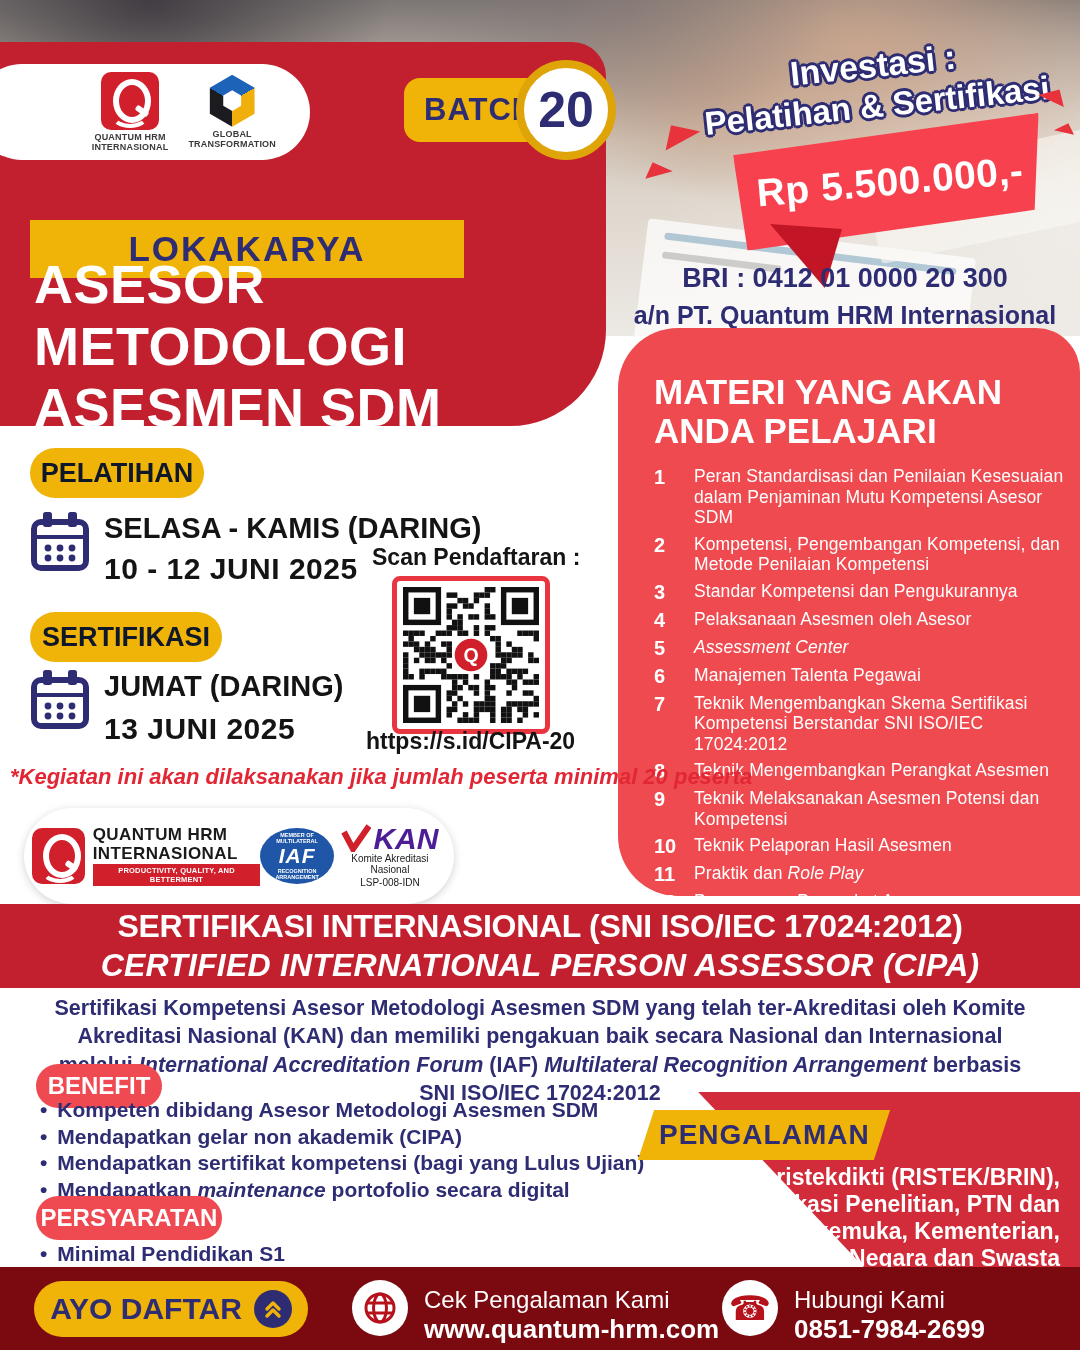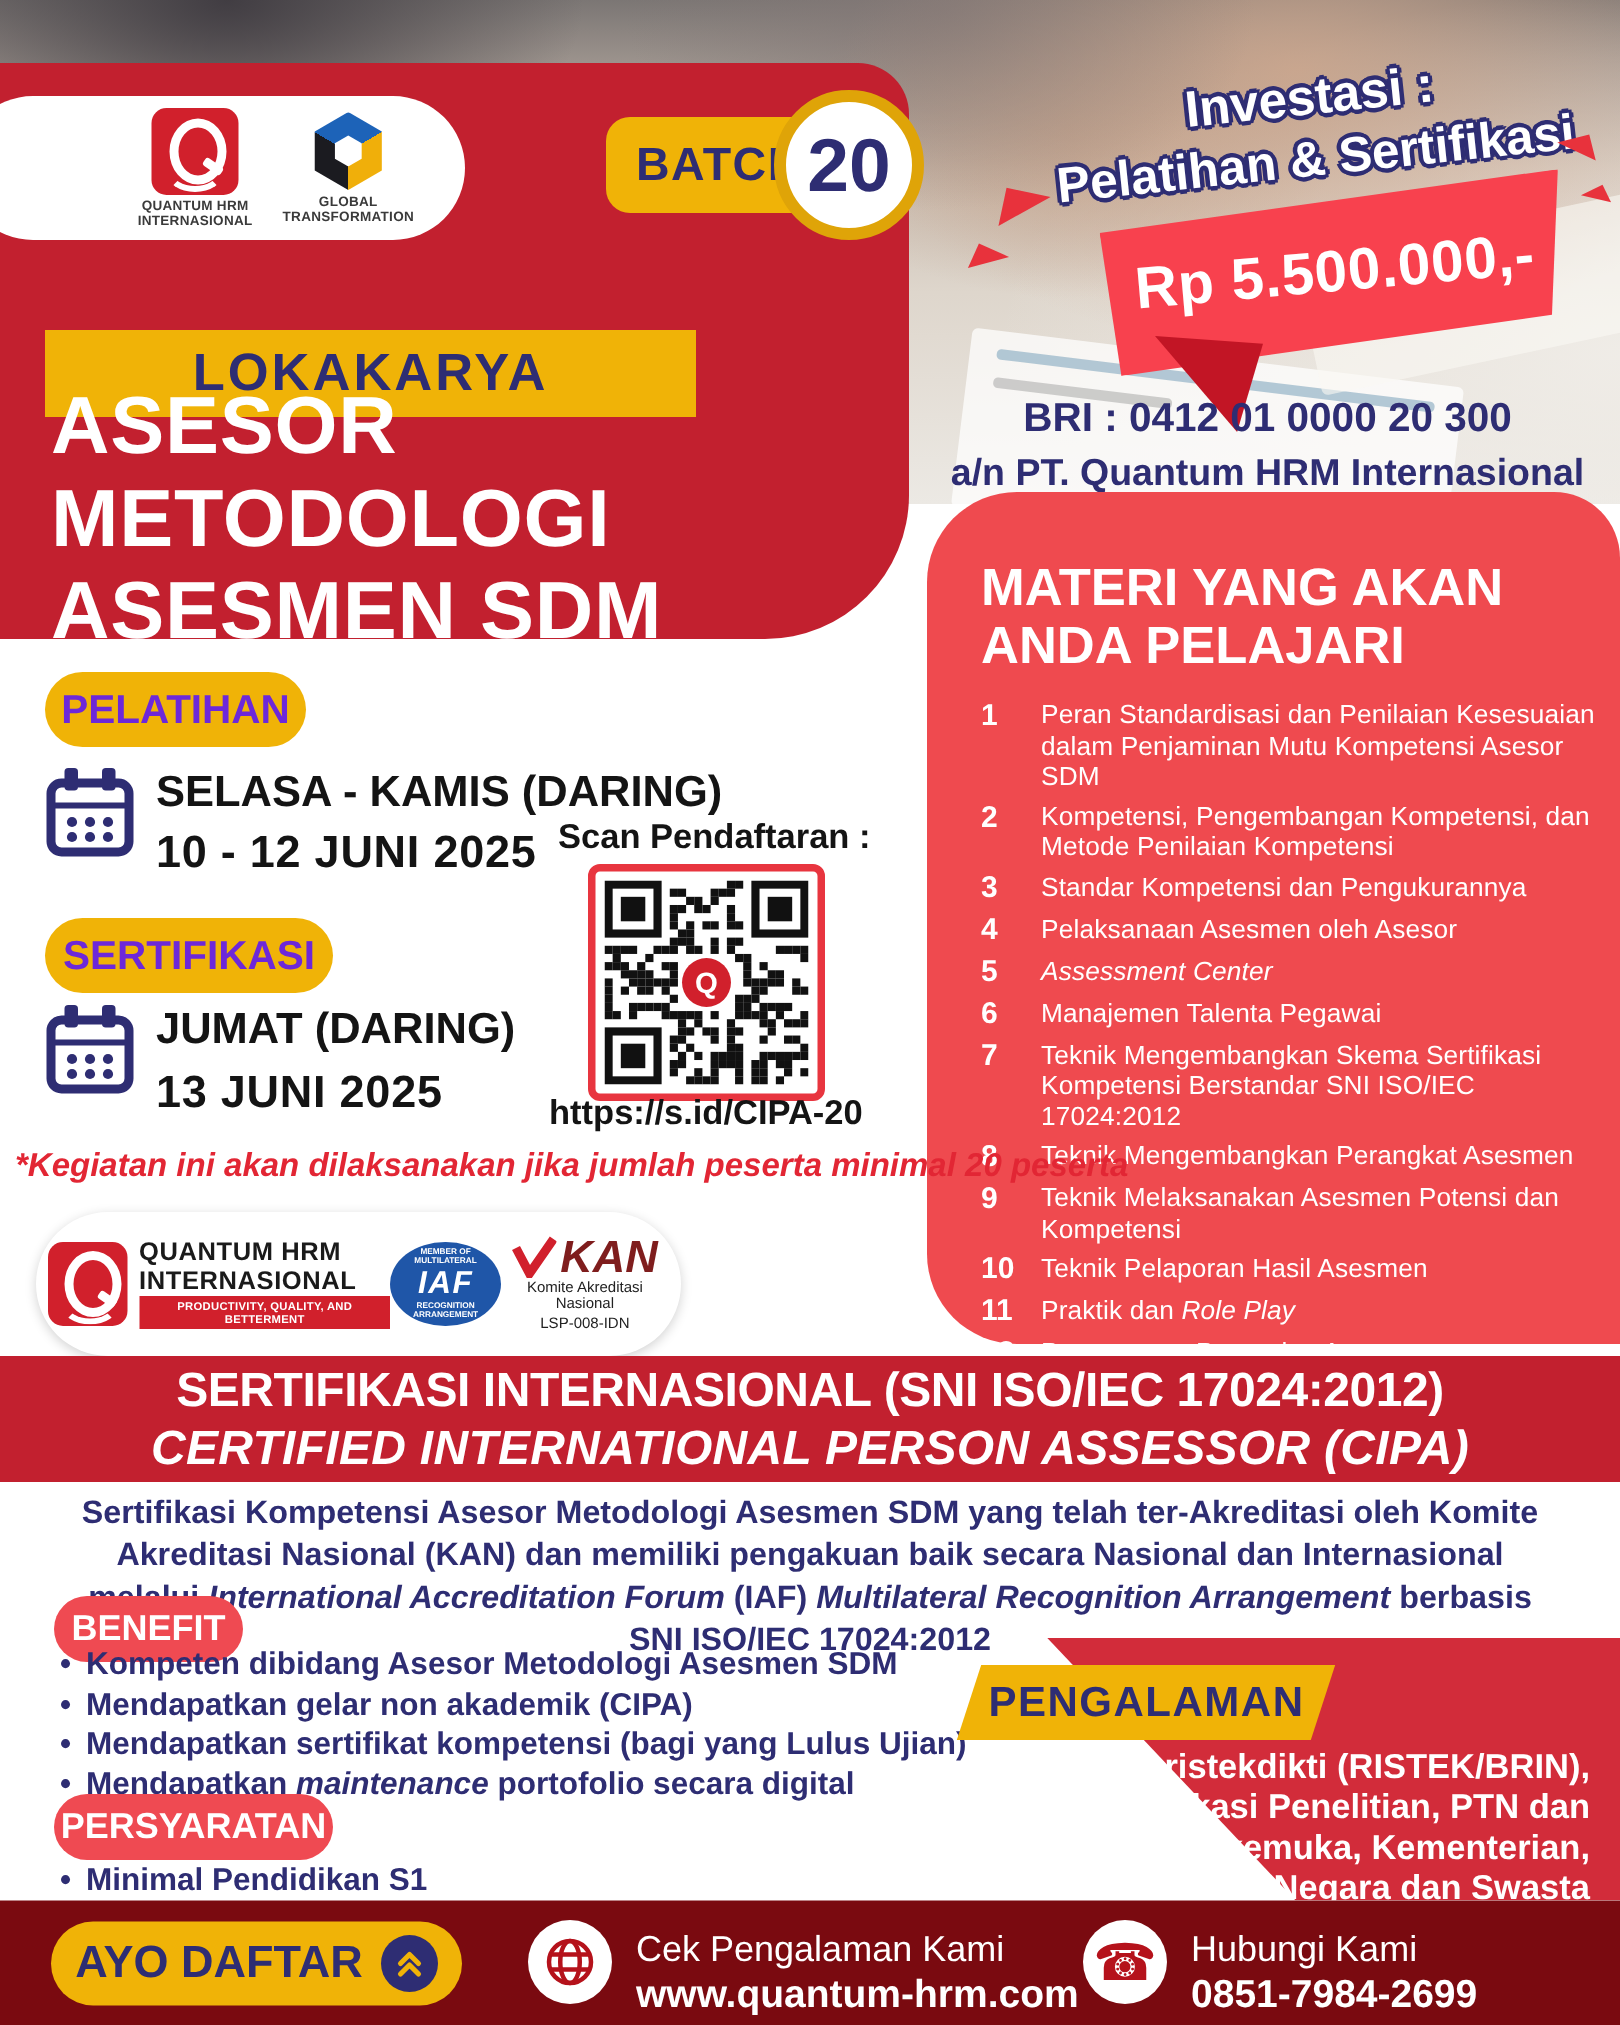--- a/index.html
+++ b/index.html
@@ -81,21 +81,21 @@
 
   
   .materi-card{left:618px;top:328px;width:462px;height:568px;background:#ef4a4f;border-radius:60px 44px 0 60px;
     box-sizing:border-box;padding:44px 14px 0 36px;color:#fff;}
   .materi-heading{font-size:35px;font-weight:700;line-height:1.12;margin-bottom:16px;}
   .m-row{display:flex;gap:12px;margin-bottom:6px;}
   .m-num{flex:none;width:28px;font-weight:700;font-size:20px;line-height:1.1;}
   .m-text{font-size:17.5px;line-height:1.17;letter-spacing:.1px;}
 
   
-  .pill{background:#f0b307;color:#6d28d9;font-weight:700;border-radius:26px;
+  .pill{background:#f0b307;color:#0f172a;font-weight:700;border-radius:26px;
     display:flex;align-items:center;justify-content:center;}
   .pelatihan-pill{left:30px;top:448px;width:174px;height:50px;font-size:27px;}
   .sertifikasi-pill{left:30px;top:612px;width:192px;height:50px;font-size:27px;}
   .sched-days{font-size:29px;font-weight:700;color:#141414;}
   .sched-dates{font-size:30px;font-weight:700;color:#141414;letter-spacing:.5px;}
   .d1{left:104px;top:512px;} .t1{left:104px;top:552px;}
   .d2{left:104px;top:670px;} .t2{left:104px;top:712px;}
   .cal1{left:30px;top:510px;} .cal2{left:30px;top:668px;}
 
   .scan-label{left:372px;top:544px;font-size:23px;font-weight:700;color:#141414;}
@@ -114,21 +114,21 @@
   .qhrm-col{display:flex;flex-direction:column;gap:2px;}
   .qhrm-name{font-size:17px;font-weight:700;color:#1a1a1a;line-height:1.02;letter-spacing:.4px;}
   .qhrm-bar{background:#d1202c;color:#fff;font-size:7.5px;font-weight:700;text-align:center;padding:2px 3px;letter-spacing:.2px;}
   .iaf{width:78px;height:56px;background:#1f56a8;border-radius:50%;position:relative;
     display:flex;align-items:center;justify-content:center;color:#fff;}
   .iaf .iaf-main{font-size:21px;font-weight:700;font-style:italic;letter-spacing:1px;}
   .iaf .arc{position:absolute;font-size:5.5px;font-weight:700;width:100%;text-align:center;}
   .iaf .arc.topa{top:4px;} .iaf .arc.bota{bottom:4px;}
   .kan-col{display:flex;flex-direction:column;align-items:center;gap:1px;}
   .kan-row{display:flex;align-items:flex-end;gap:2px;}
-  .kan-word{color:#7f1d1d;font-size:30px;font-weight:700;font-style:italic;line-height:.9;}
+  .kan-word{color:#4c1d95;font-size:30px;font-weight:700;font-style:italic;line-height:.9;}
   .kan-cap{font-size:10px;font-weight:400;color:#222;line-height:1.15;text-align:center;}
 
   
   .cert-banner{left:0;top:904px;width:1080px;height:84px;background:#c2202f;display:flex;flex-direction:column;
     align-items:center;justify-content:center;color:#fff;gap:2px;}
   .cert-l1{font-size:32px;font-weight:700;letter-spacing:-.3px;}
   .cert-l2{font-size:32px;font-weight:700;font-style:italic;letter-spacing:.2px;text-align:right;}
 
   .description{left:38px;top:994px;width:1004px;text-align:center;color:#2e2d73;font-weight:700;
     font-size:21.5px;line-height:1.32;}

